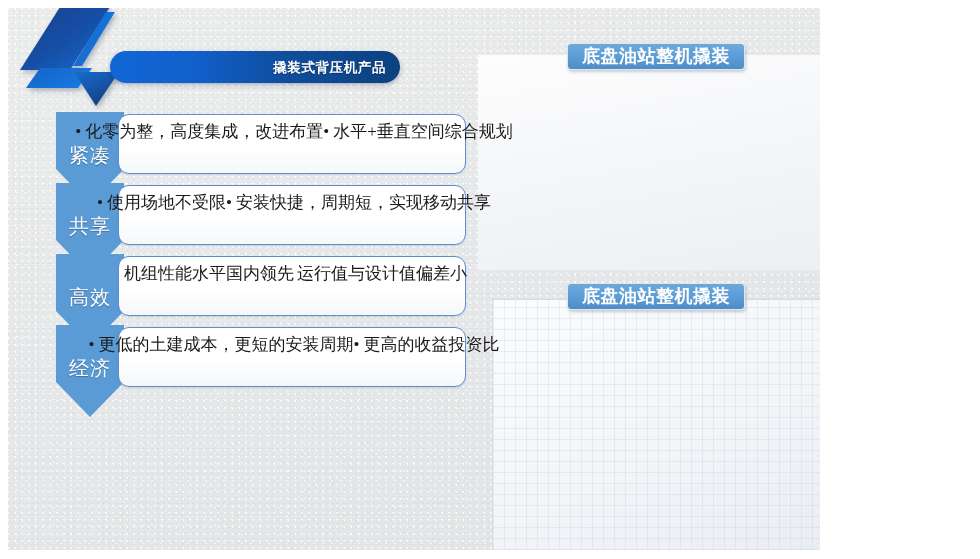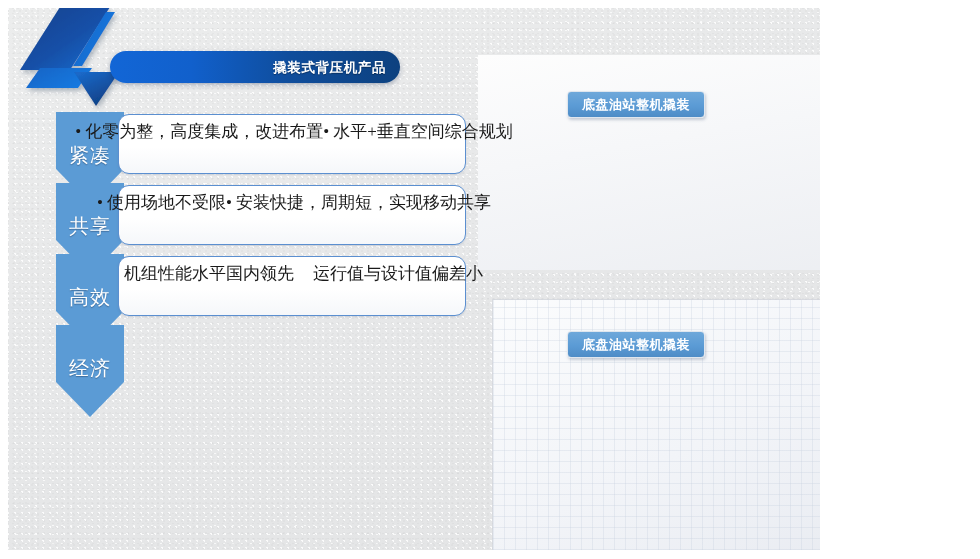--- a/index.html
+++ b/index.html
@@ -73,47 +73,46 @@
     box-shadow:0 1px 2px rgba(90,110,140,.22);
     z-index:2;
     padding:4px 6px 4px 10px;box-sizing:border-box;
     display:flex;flex-direction:row;justify-content:center;
   }
   .fline{
     font-size:17px;line-height:26px;color:#1a1a1a;white-space:nowrap;
     font-family:"Liberation Serif","DejaVu Serif",serif;
   }
   .fline.bul:before{content:"\2022";margin-right:4px;font-size:17px;}
-  .fline.nob{padding-left:3px;margin-left:16px;}
+  .fline.nob{padding-left:3px;}
 
   
   .photo{position:absolute;z-index:10;overflow:hidden;background:#ffffff;}
   #photo-top{left:478px;top:55px;width:432px;height:215px;}
   #photo-bot{left:493px;top:300px;width:400px;height:250px;
              box-shadow:0 0 0 1px rgba(200,205,215,.45);}
 
   .sky-top{position:absolute;inset:0;
     background:linear-gradient(170deg,#fdfdfd 0%,#f6f7f9 40%,#eceef2 100%);}
   .sky-bot{position:absolute;inset:0;
     background:
       repeating-linear-gradient(0deg,rgba(195,205,220,.30) 0 1px,transparent 1px 11px),
       repeating-linear-gradient(90deg,rgba(195,205,220,.30) 0 1px,transparent 1px 11px),
       linear-gradient(155deg,#fbfcfd 0%,#f2f4f8 55%,#e8ebf1 100%);}
 
   
   .tag{
     position:absolute;height:25px;line-height:25px;
     background:linear-gradient(180deg,#6ea8da 0%,#5b9bd5 55%,#4e8cc6 100%);
     border:1px solid #dfe6ee;border-radius:4px;
-    color:#ffffff;font-size:13px;letter-spacing:.5px;font-weight:bold;
+    color:#ffffff;font-size:18px;letter-spacing:.5px;font-weight:bold;
     font-family:Liberation Sans, sans-serif;
     padding:0 14px;white-space:nowrap;
     box-shadow:1px 2px 3px rgba(80,100,130,.30);
     z-index:20;
-    margin-top:48px;
   }
   #tag-top{left:567px;top:43px;}
   #tag-bot{left:567px;top:283px;}
 </style>
 </head>
 <body>
 
 <div id="slide">
 
   <div class="edge-l"></div>
@@ -178,20 +177,24 @@
       <div class="chev-label">高效</div>
       <div class="fbox">
         <div class="fline nob">机组性能水平国内领先</div>
         <div class="fline nob">运行值与设计值偏差小</div>
       </div>
     </div>
 
     <div class="feature">
       <div class="chev"></div>
       <div class="chev-label">经济</div>
+      <div class="fbox">
+        <div class="fline bul">更低的土建成本，更短的安装周期</div>
+        <div class="fline bul">更高的收益投资比</div>
+      </div>
     </div>
 
   </div>
 
   <div class="photo" id="photo-top">
     <div class="sky-top"></div>
     <svg width="432" height="215" viewBox="0 0 432 215">
       <defs>
         <linearGradient id="olv" x1="0" y1="0" x2="0" y2="1">
           <stop offset="0" stop-color="#b5bd4a"></stop>

